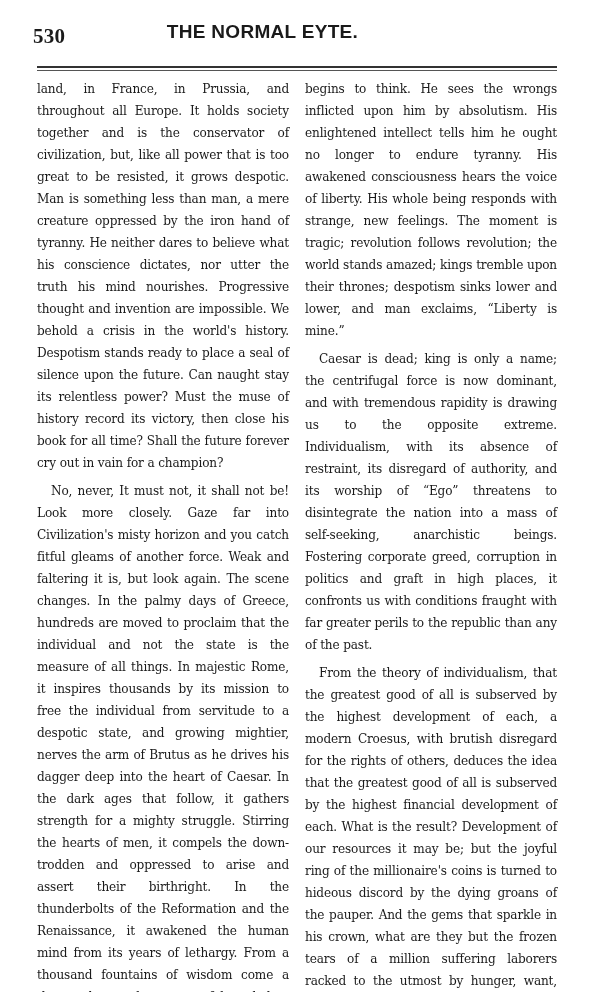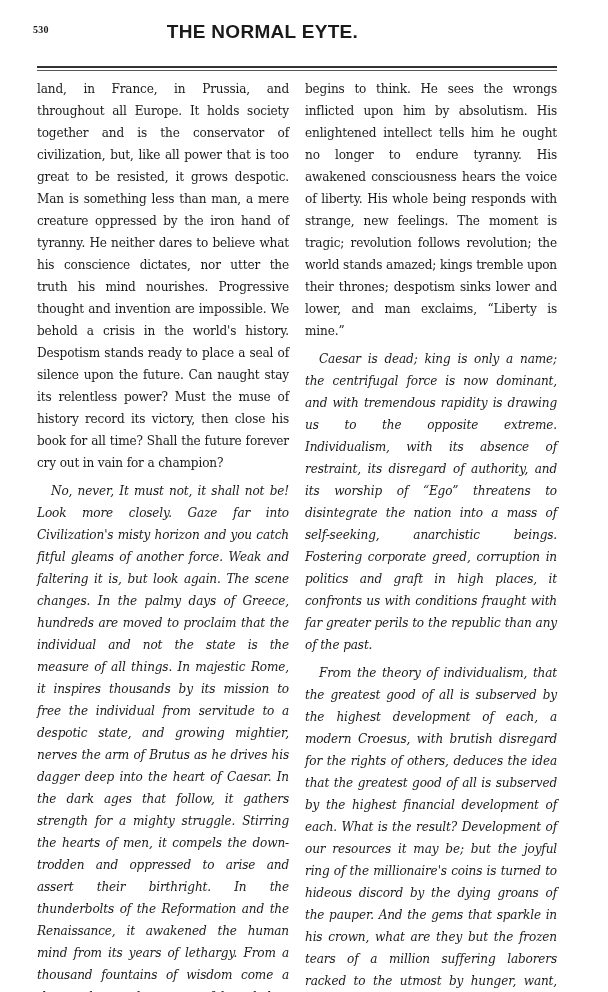--- a/index.html
+++ b/index.html
@@ -1,38 +1,38 @@
 <!DOCTYPE html>
 <html><head>
 <meta charset="utf-8">
 <style>
   html, body { margin: 0; padding: 0; background: #ffffff; }
   body { width: 608px; height: 992px; position: relative; overflow: hidden; color: #1a1a1a; }
   .page-number {
     position: absolute; left: 33px; top: 24px;
-    font-family: "Liberation Serif", serif; font-weight: bold; font-size: 10px; letter-spacing: 0.2px;
+    font-family: "Liberation Serif", serif; font-weight: bold; font-size: 21px; letter-spacing: 0.2px;
   }
   .running-head {
     position: absolute; left: 0; width: 505px; top: 21px; text-align: center;
     font-family: "Liberation Sans", sans-serif; font-weight: bold; font-size: 19px; letter-spacing: 0.3px;
     padding-left: 20px; box-sizing: border-box;
   }
   .rule {
     position: absolute; left: 37px; width: 520px; top: 66px; height: 5px;
     border-top: 2px solid #333; border-bottom: 1.5px solid #555; box-sizing: border-box;
   }
   .column {
     position: absolute; top: 78px; width: 252px;
     font-family: "DejaVu Serif", serif; font-size: 12.1px; line-height: 22px;
     text-align: justify; letter-spacing: -0.15px;
   }
   .col-left { left: 37px; }
   .col-right { left: 305px; }
   .para { margin: 0; text-indent: 0; }
-  .para.indent { text-indent: 14px; font-style: italic; }
+  .para.indent { text-indent: 14px; }
   .para + .para { margin-top: 6px; }
 </style>
 </head>
 <body>
 
 <div>
   <div class="page-number">530</div>
   <div class="running-head">THE NORMAL EYTE.</div>
   <div class="rule"></div>
 

